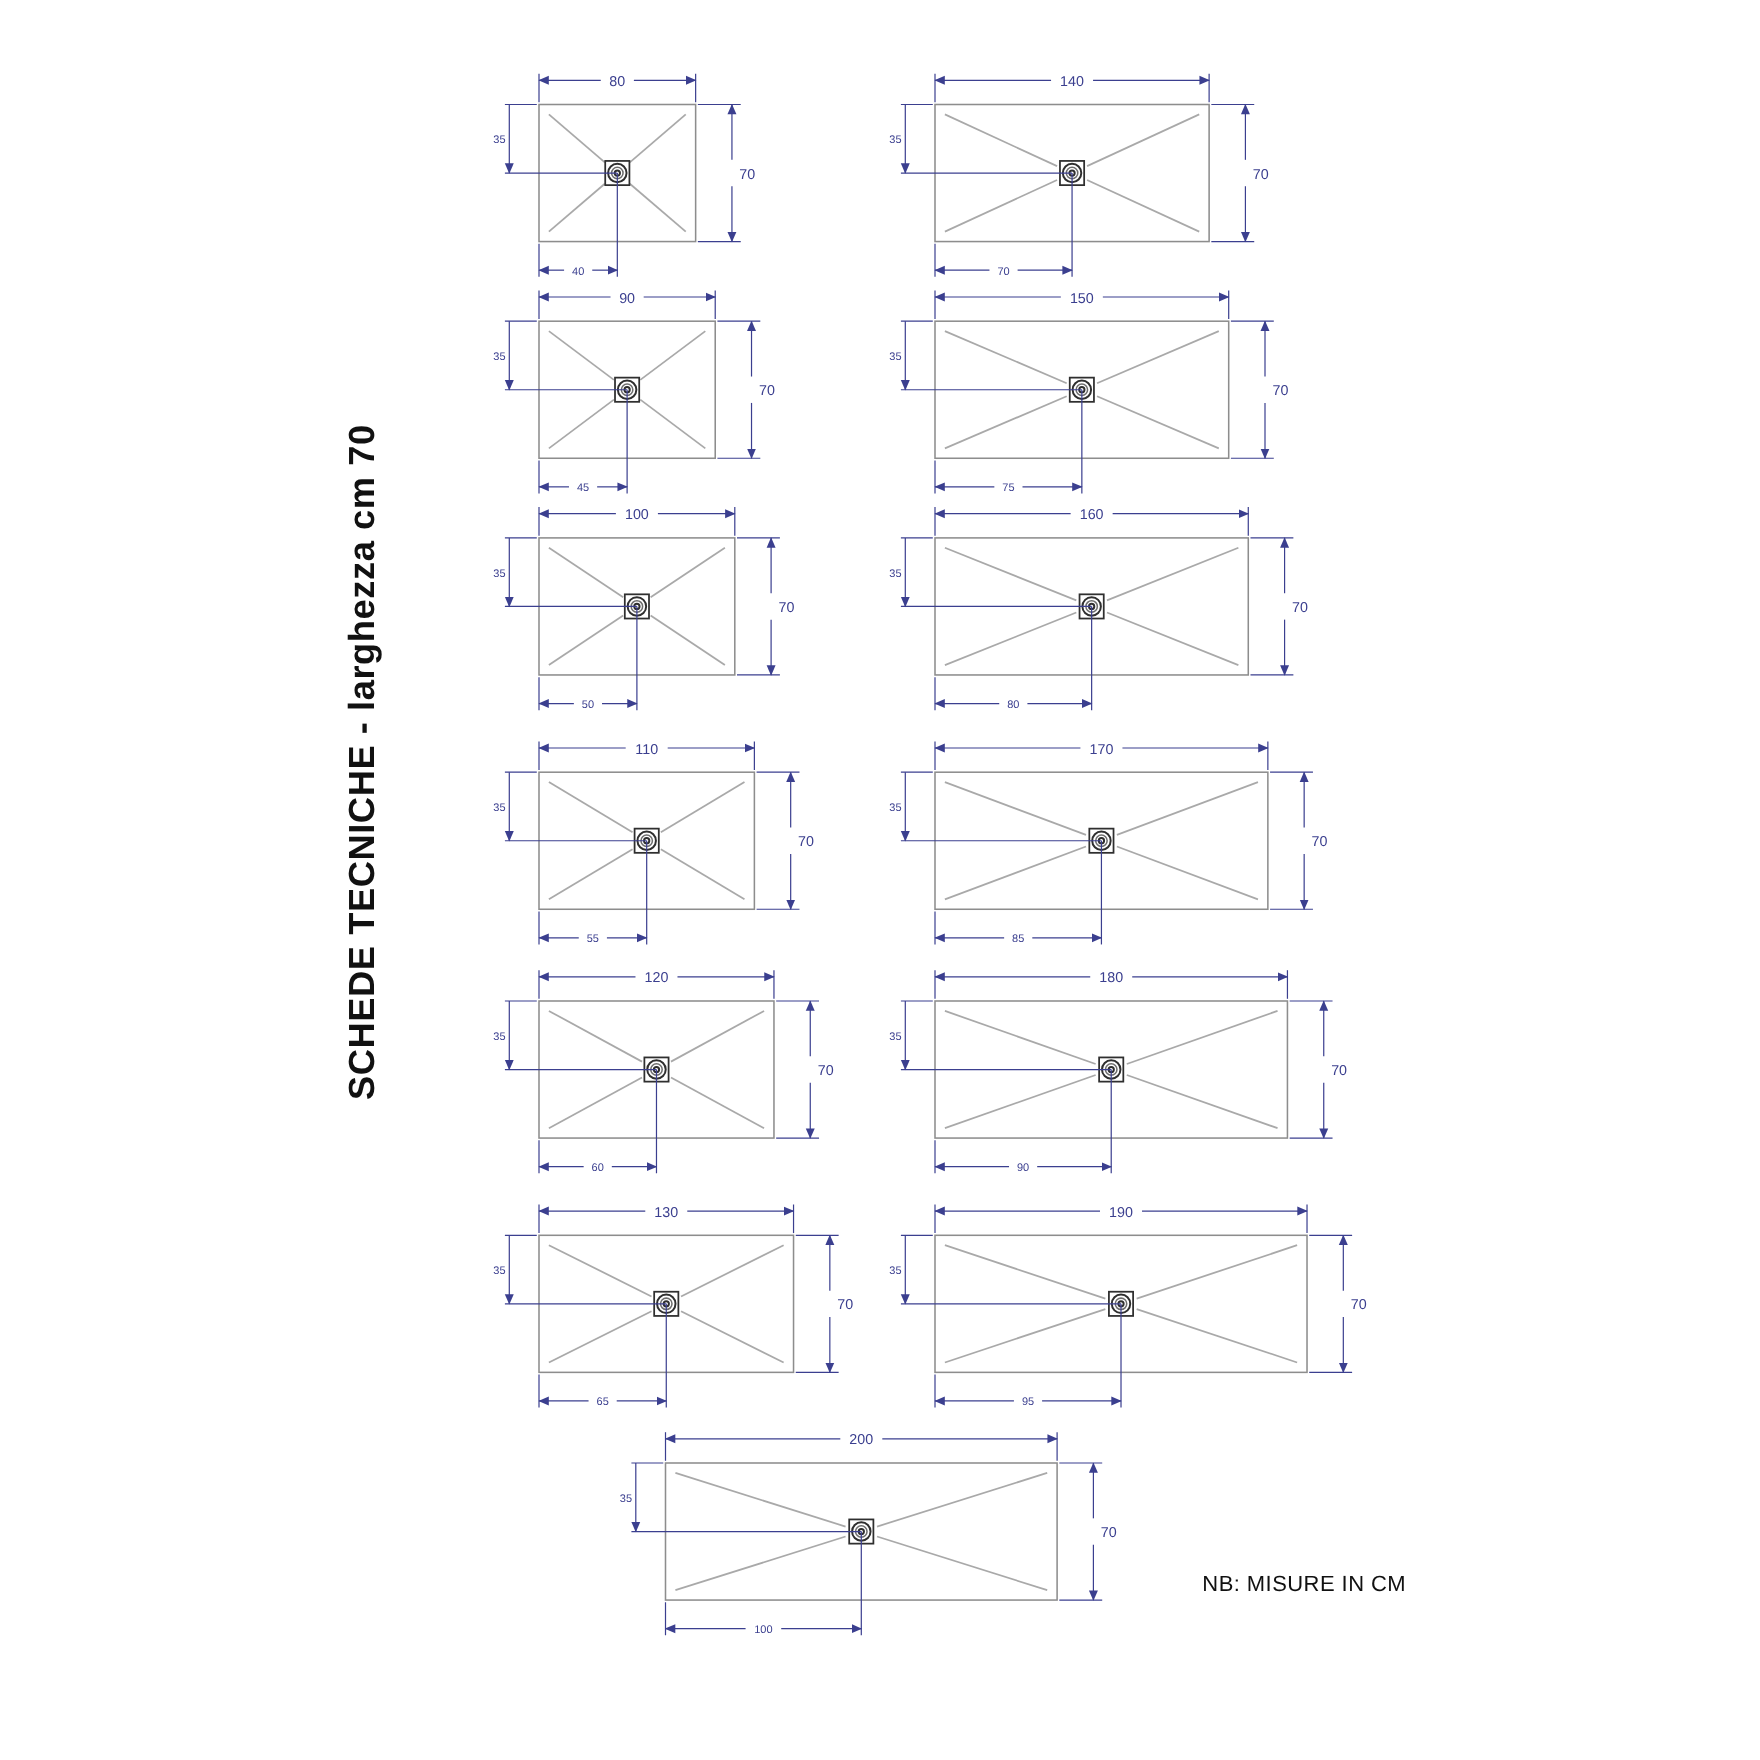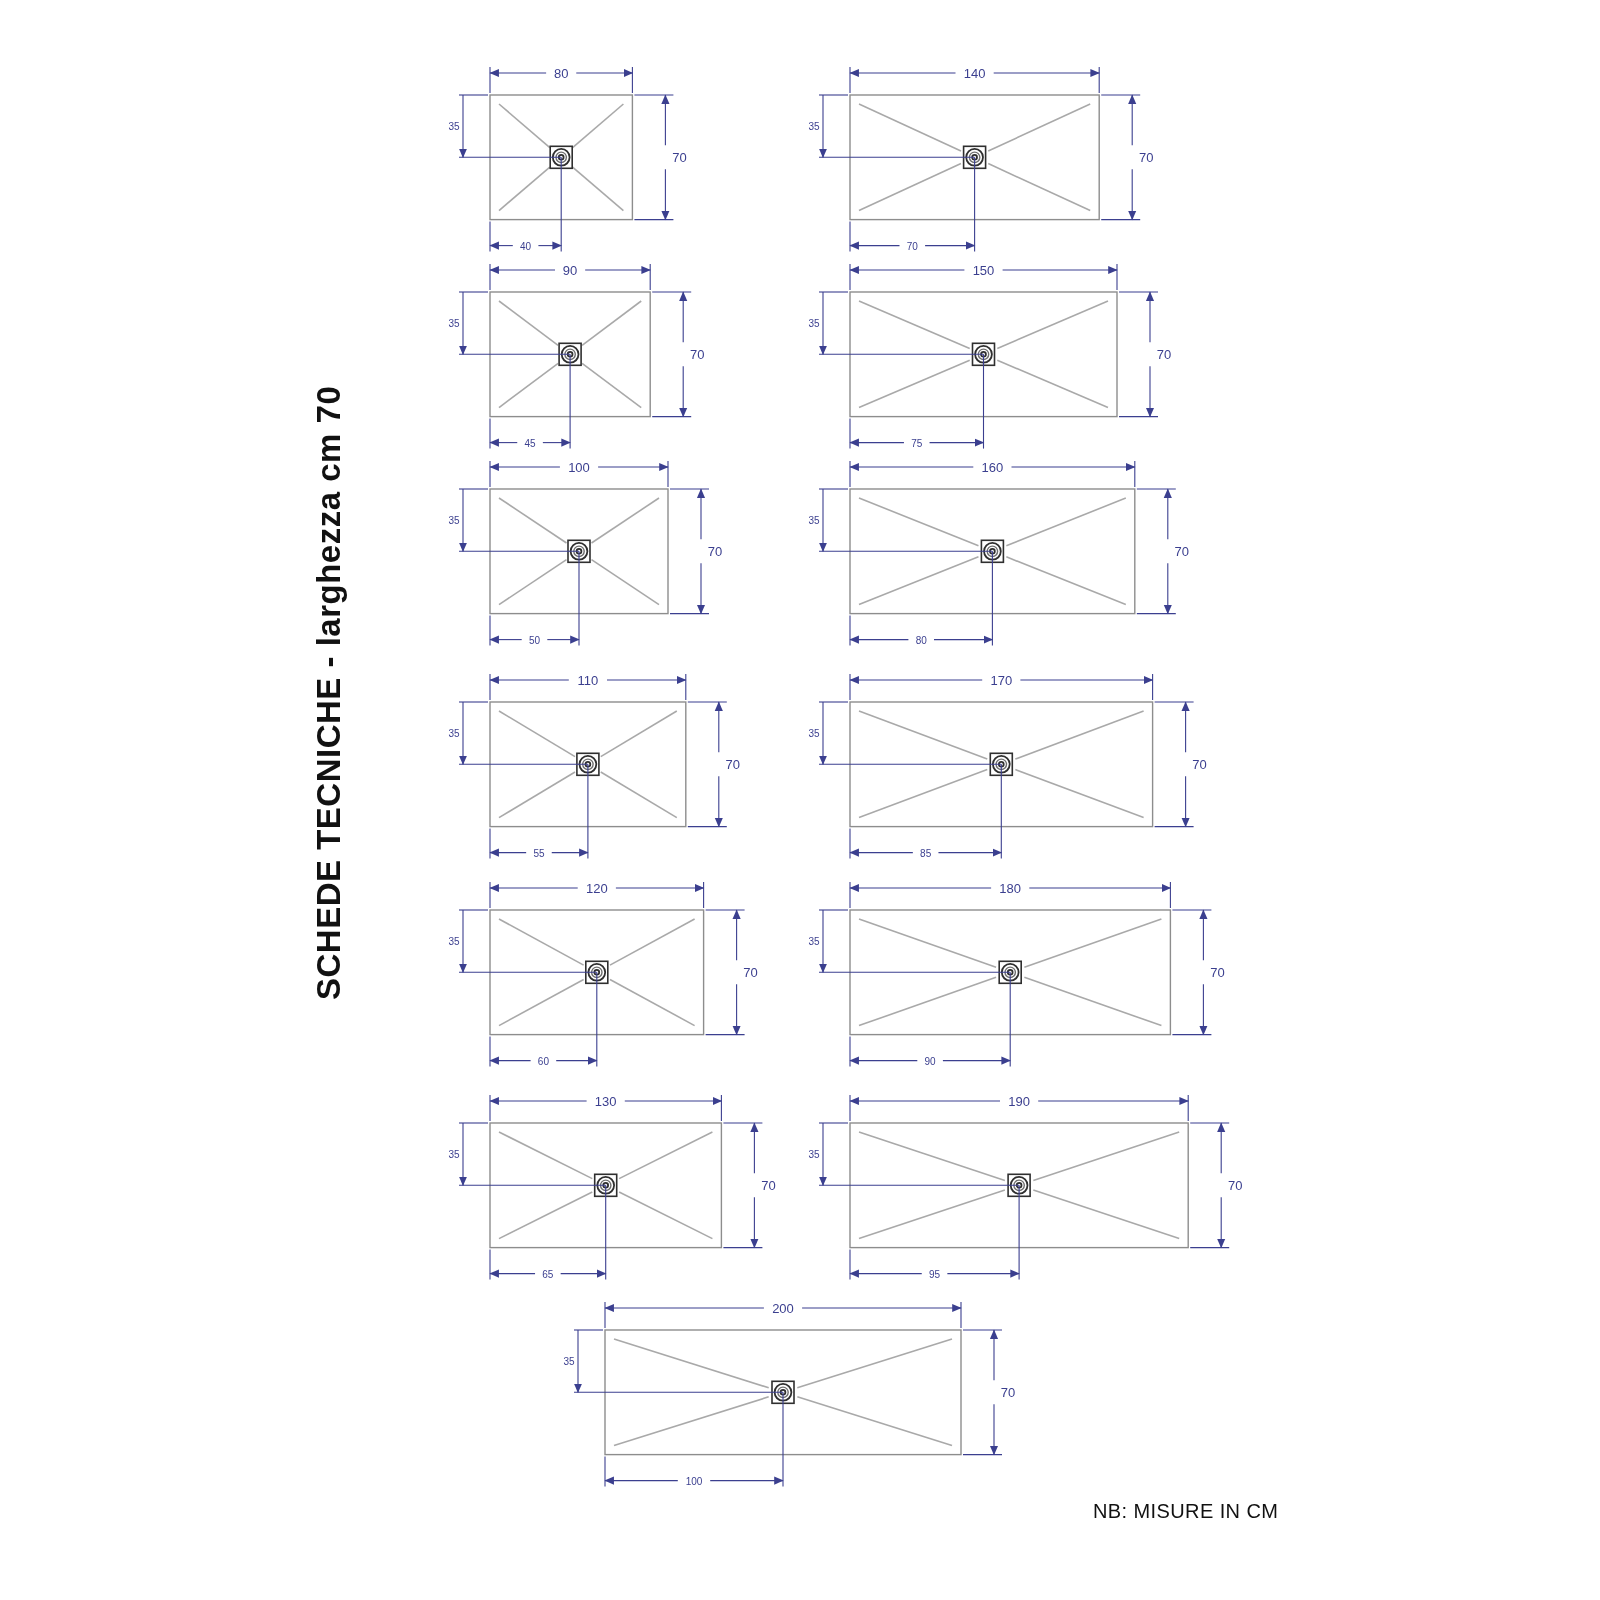--- a/index.html
+++ b/index.html
@@ -49,21 +49,21 @@
   .dim { stroke: #3b3f8f; stroke-width: 1.1; fill: none; }
   .dimtext { fill: #3b3f8f; font-family: "Liberation Sans", sans-serif; }
 </style>
 </head>
 <body>
 
 <div id="sheet">
 
   <div class="vtitle" style="transform: rotate(-90deg) translate(-1000px, 0); left: 310px; top: 0px; width: 1000px; text-align: left;">SCHEDE TECNICHE  -  larghezza cm 70</div>
 
-  <div class="note" style="left: 1093px; top: 1500px;">NB: MISURE IN CM</div>
+  <div class="note" style="left: 1093px; top: 1429px;">NB: MISURE IN CM</div>
 
   <svg id="drawing" width="1600" height="1600" viewBox="0 0 1600 1600">
     <defs>
       <marker id="ar" markerWidth="9" markerHeight="9" refX="8" refY="4.5" orient="auto">
         <path d="M0,0.8 L8.6,4.5 L0,8.2 Z" fill="#3b3f8f"></path>
       </marker>
       <marker id="arS" markerWidth="9" markerHeight="9" refX="0.5" refY="4.5" orient="auto">
         <path d="M8.6,0.8 L0,4.5 L8.6,8.2 Z" fill="#3b3f8f"></path>
       </marker>
     </defs>

